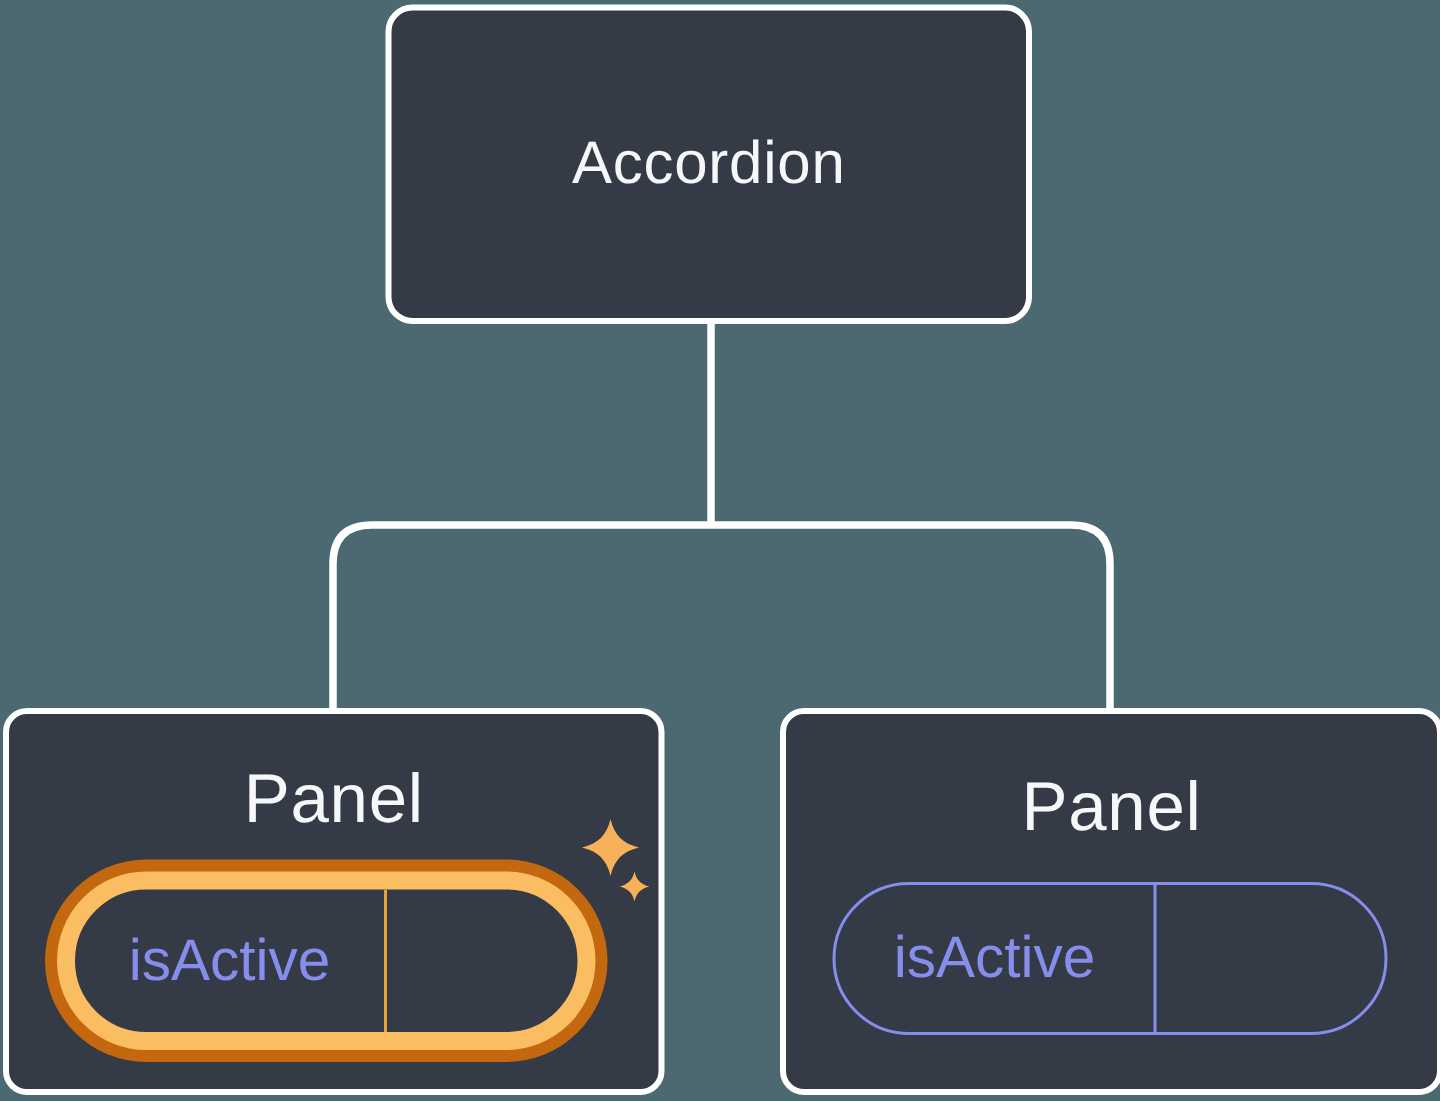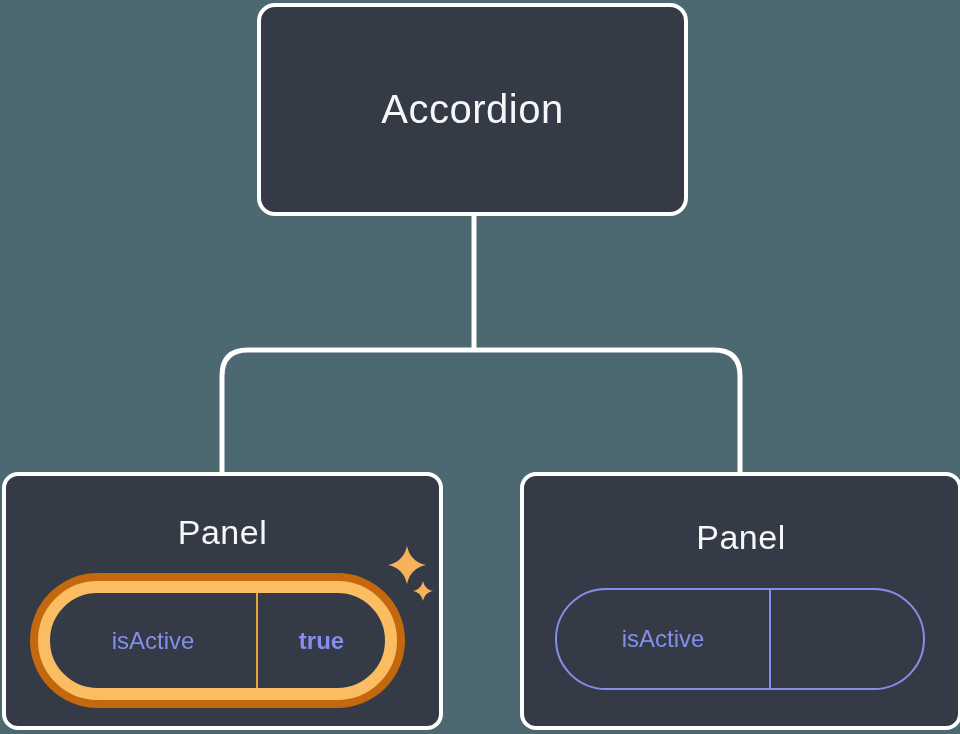--- a/index.html
+++ b/index.html
@@ -26,21 +26,21 @@
     color: var(--title-text, #F6F7F9);
     font-size: 40px; font-weight: 500; letter-spacing: 0.5px;
   }
   .panel-node { border-radius: 16px; }
   .panel-left  { left: 2px;   top: 472px; width: 441px; height: 258px; }
   .panel-right { left: 520px; top: 472px; width: 442px; height: 258px; }
   .panel-title {
     position: absolute; left: 0; width: 100%;
     text-align: center;
     color: var(--title-text, #F6F7F9);
-    font-size: 34px; font-weight: 500; letter-spacing: 0.5px;
+    font-size: 46px; font-weight: 500; letter-spacing: 0.5px;
     line-height: 34px;
   }
   .panel-left  .panel-title { top: 39px; }
   .panel-right .panel-title { top: 44px; }
   .connector {
     position: absolute; left: 0; top: 0;
     pointer-events: none;
   }
   .connector path {
     stroke: var(--node-border, #FFFFFF);
@@ -59,21 +59,21 @@
     border: 12px solid var(--highlight-inner, #FABD62);
     box-shadow: 0 0 0 8px var(--highlight-outer, #C4680F);
   }
   .pill-inactive {
     left: 31px; top: 112px; width: 370px; height: 102px;
     border: 2.5px solid var(--accent-purple, #868EEB);
   }
   .pill-section {
     display: flex; align-items: center; justify-content: center;
     color: var(--accent-purple, #868EEB);
-    font-size: 24px;
+    font-size: 39px;
   }
   .pill-active   .key-section { flex: 0 0 206px; }
   .pill-inactive .key-section { flex: 0 0 212px; }
   .value-section { flex: 1 1 auto; }
   .pill-active .value-section { font-weight: bold; }
   .pill-divider { width: 2px; flex: 0 0 2px; }
   .pill-active   .pill-divider { background: var(--highlight-divider, #E9A23E); }
   .pill-inactive .pill-divider { background: var(--accent-purple, #868EEB); }
   .sparkle { position: absolute; }
   .sparkle path { fill: var(--sparkle-gold, #F7B159); }
@@ -93,21 +93,20 @@
   <div class="node root-node">
     <div class="root-title">Accordion</div>
   </div>
 
   <div class="node panel-node panel-left">
     <div class="panel-title">Panel</div>
 
     <div class="pill pill-active">
       <div class="pill-section key-section">isActive</div>
       <div class="pill-divider"></div>
-      <div class="pill-section value-section">true</div>
     </div>
 
     <svg class="sparkle sparkle-large" viewBox="0 0 24 24">
       <path d="M12 0 C13.6 6.8 17.2 10.4 24 12 C17.2 13.6 13.6 17.2 12 24 C10.4 17.2 6.8 13.6 0 12 C6.8 10.4 10.4 6.8 12 0 Z"></path>
     </svg>
     <svg class="sparkle sparkle-small" viewBox="0 0 24 24">
       <path d="M12 0 C13.6 6.8 17.2 10.4 24 12 C17.2 13.6 13.6 17.2 12 24 C10.4 17.2 6.8 13.6 0 12 C6.8 10.4 10.4 6.8 12 0 Z"></path>
     </svg>
   </div>
 

